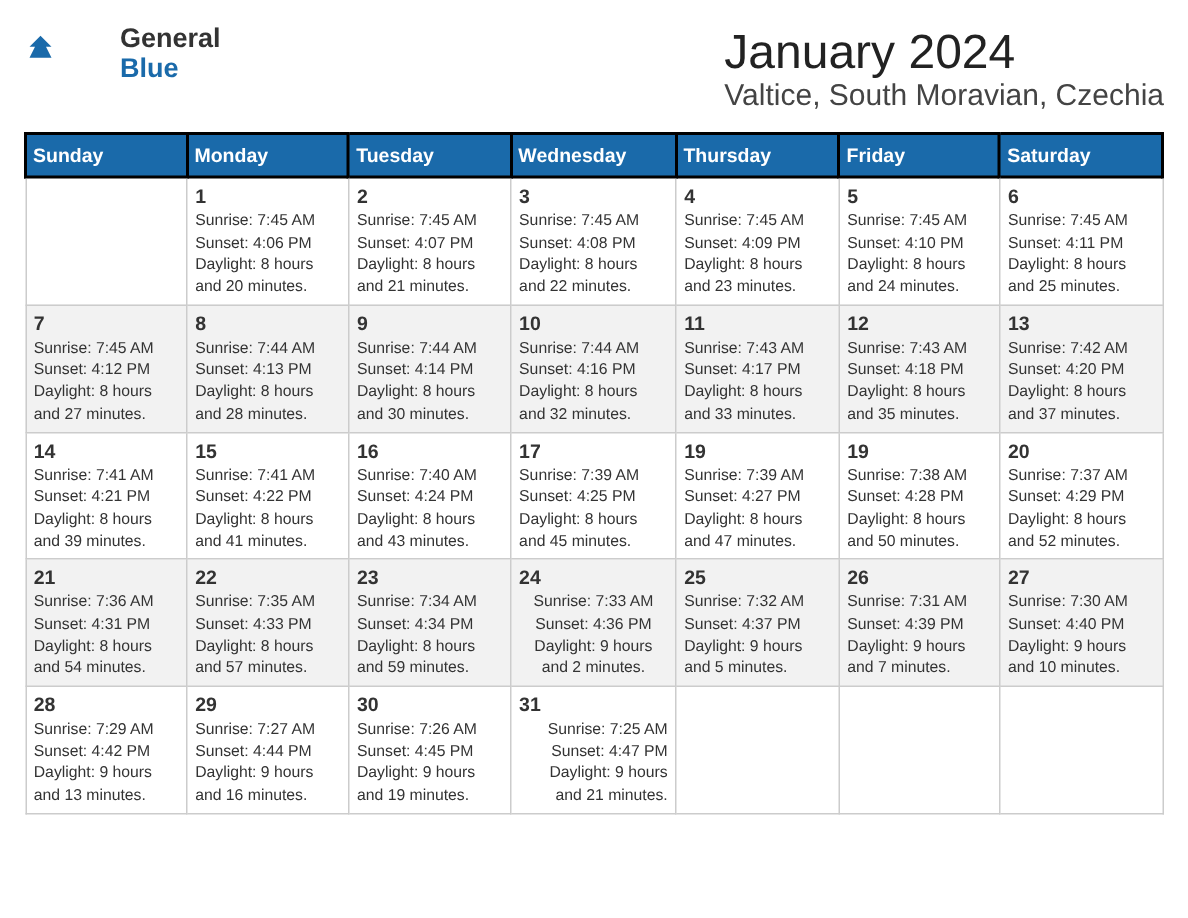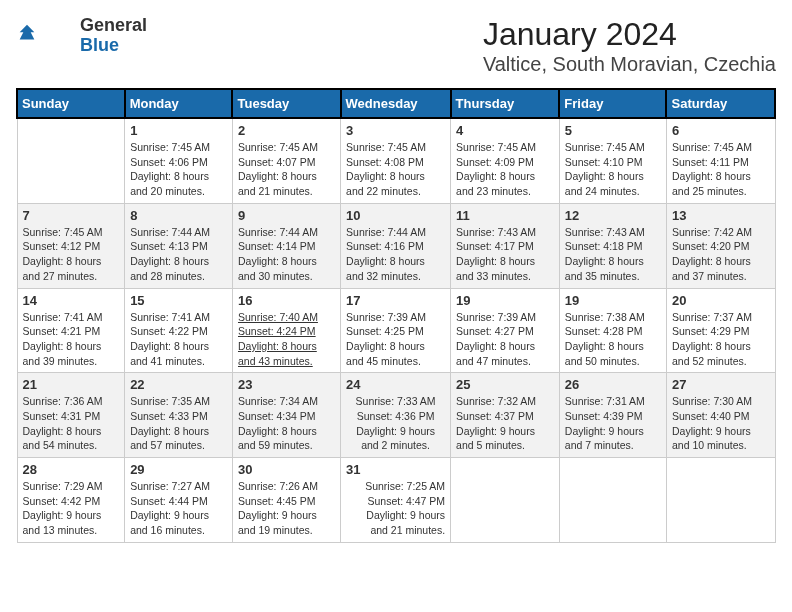--- a/index.html
+++ b/index.html
@@ -227,21 +227,21 @@
         </td>
         <td>
           <div class="day-number">15</div>
           <div class="day-detail" style="white-space: pre-line;">Sunrise: 7:41 AM
 Sunset: 4:22 PM
 Daylight: 8 hours
 and 41 minutes.</div>
         </td>
         <td>
           <div class="day-number">16</div>
-          <div class="day-detail" style="white-space: pre-line; text-decoration: underline;">Sunrise: 7:40 AM
+          <div class="day-detail" style="white-space: pre-line;">Sunrise: 7:40 AM
 Sunset: 4:24 PM
 Daylight: 8 hours
 and 43 minutes.</div>
         </td>
         <td>
           <div class="day-number">17</div>
           <div class="day-detail" style="white-space: pre-line;">Sunrise: 7:39 AM
 Sunset: 4:25 PM
 Daylight: 8 hours
 and 45 minutes.</div>

